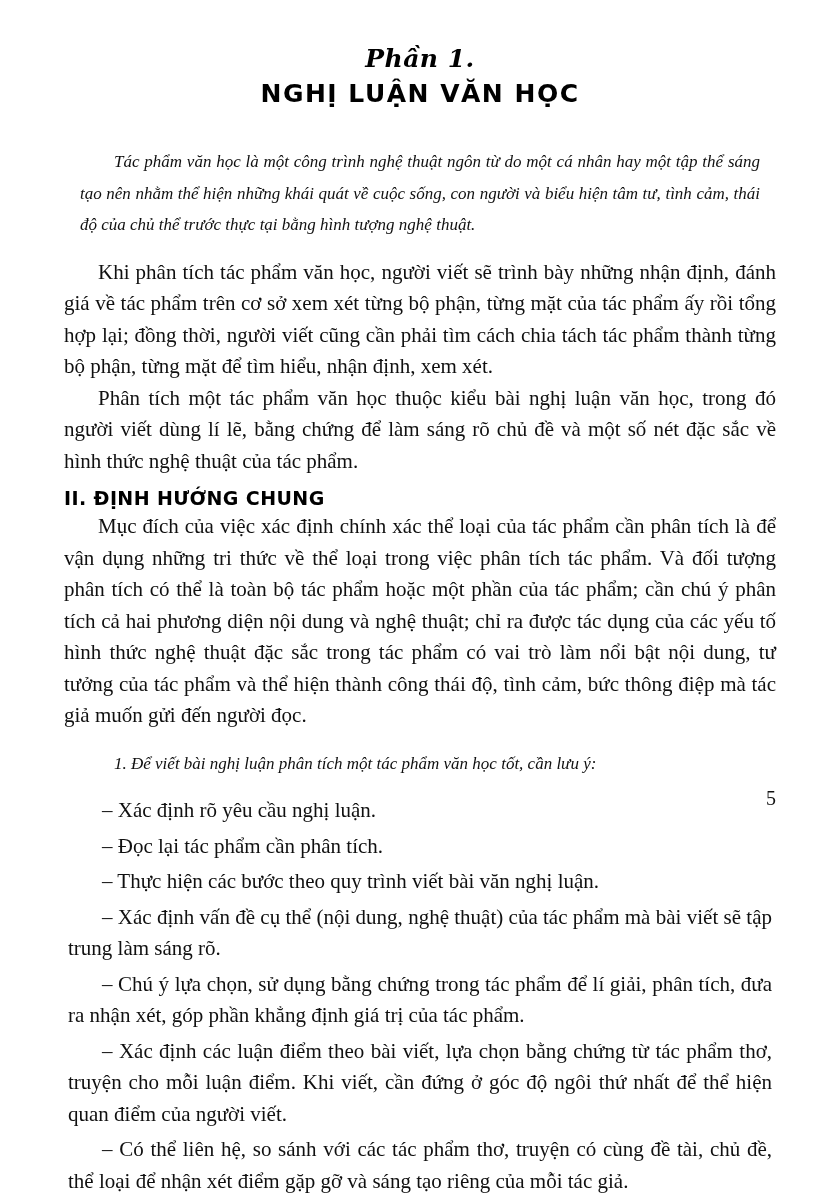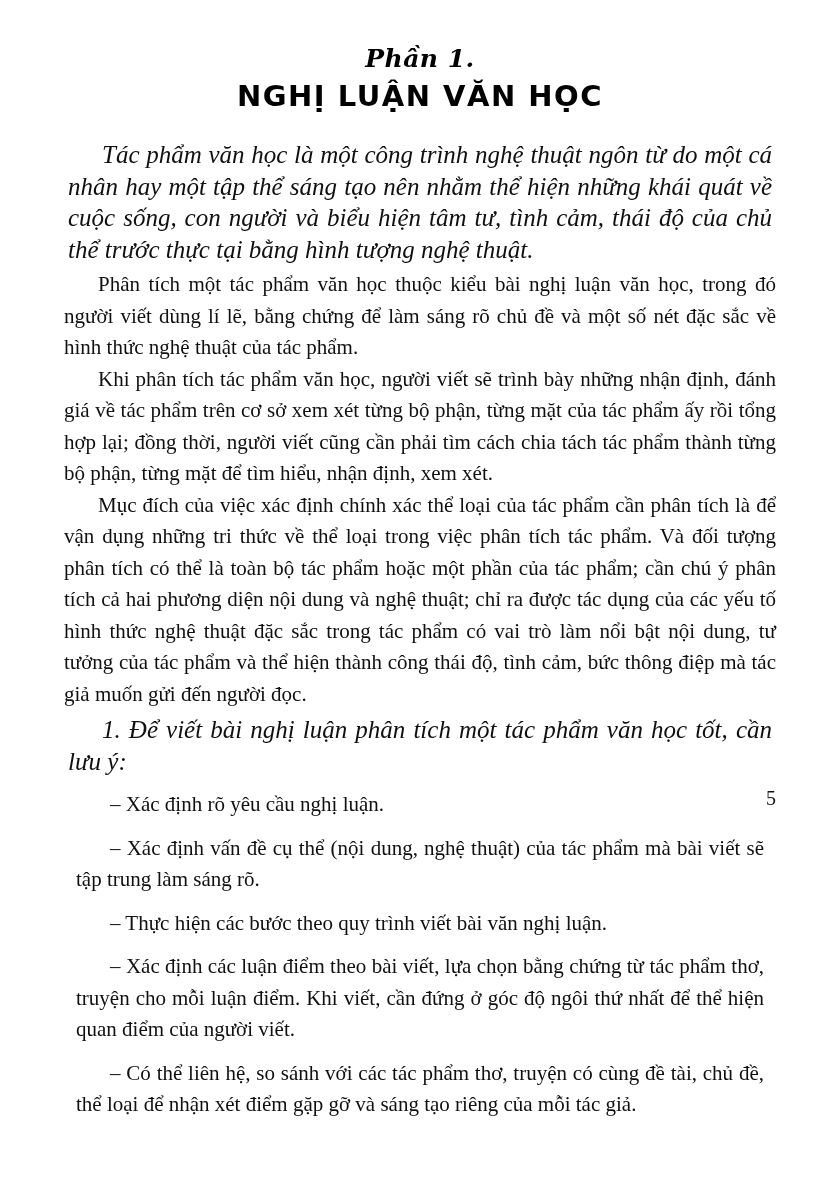--- a/index.html
+++ b/index.html
@@ -38,23 +38,23 @@
     font-weight: 700;
     font-size: 25px;
     letter-spacing: 0.5px;
     margin: 0 0 6px 0;
     color: #000;
   }
   .part-title {
     text-align: center;
     font-family: "DejaVu Sans", sans-serif;
     font-weight: 700;
-    font-size: 29px;
+    font-size: 25px;
     letter-spacing: 1.5px;
-    margin: 0 0 26px 0;
+    margin: 0 0 38px 0;
     color: #000;
   }
   .section-heading {
     font-family: "DejaVu Sans", sans-serif;
     font-weight: 700;
     font-size: 19px;
     letter-spacing: 0.4px;
     margin: 10px 0 2px 0;
     color: #000;
   }
@@ -63,30 +63,30 @@
   p.body {
     margin: 0;
     font-size: 21px;
     line-height: 31.5px;
     text-align: justify;
     text-justify: inter-word;
     text-indent: 34px;
     hyphens: none;
   }
   p.italichead {
-    margin: 4px;
-    font-size: 25px;
+    margin: 16px;
+    font-size: 17px;
     line-height: 31.5px;
     text-align: justify;
     text-indent: 34px;
     font-style: italic;
     font-family: Liberation Serif, serif;
   }
   p.bullet {
-    margin: 12px;
+    margin: 4px;
     font-size: 21px;
     line-height: 31.5px;
     text-align: justify;
     text-indent: 34px;
   }
 
   
   .page-number {
     position: absolute;
     right: 50px;
@@ -99,28 +99,31 @@
 </head>
 <body>
 
 <div class="page">
   <div class="content">
 
     <h1 class="part-label">Phần 1.</h1>
     <h2 class="part-title">NGHỊ LUẬN VĂN HỌC</h2>
 
     <p class="italichead">Tác phẩm văn học là một công trình nghệ thuật ngôn từ do một cá nhân hay một tập thể sáng tạo nên nhằm thể hiện những khái quát về cuộc sống, con người và biểu hiện tâm tư, tình cảm, thái độ của chủ thể trước thực tại bằng hình tượng nghệ thuật.</p>
+    <p class="body">Khi phân tích tác phẩm văn học, người viết sẽ trình bày những nhận định, đánh giá về tác phẩm trên cơ sở xem xét từng bộ phận, từng mặt của tác phẩm ấy rồi tổng hợp lại; đồng thời, người viết cũng cần phải tìm cách chia tách tác phẩm thành từng bộ phận, từng mặt để tìm hiểu, nhận định, xem xét.</p>
     <p class="body">Phân tích một tác phẩm văn học thuộc kiểu bài nghị luận văn học, trong đó người viết dùng lí lẽ, bằng chứng để làm sáng rõ chủ đề và một số nét đặc sắc về hình thức nghệ thuật của tác phẩm.</p>
-    <p class="body">Khi phân tích tác phẩm văn học, người viết sẽ trình bày những nhận định, đánh giá về tác phẩm trên cơ sở xem xét từng bộ phận, từng mặt của tác phẩm ấy rồi tổng hợp lại; đồng thời, người viết cũng cần phải tìm cách chia tách tác phẩm thành từng bộ phận, từng mặt để tìm hiểu, nhận định, xem xét.</p>
 
+    <h3 class="section-heading">II. ĐỊNH HƯỚNG CHUNG</h3>
     <p class="body">Mục đích của việc xác định chính xác thể loại của tác phẩm cần phân tích là để vận dụng những tri thức về thể loại trong việc phân tích tác phẩm. Và đối tượng phân tích có thể là toàn bộ tác phẩm hoặc một phần của tác phẩm; cần chú ý phân tích cả hai phương diện nội dung và nghệ thuật; chỉ ra được tác dụng của các yếu tố hình thức nghệ thuật đặc sắc trong tác phẩm có vai trò làm nổi bật nội dung, tư tưởng của tác phẩm và thể hiện thành công thái độ, tình cảm, bức thông điệp mà tác giả muốn gửi đến người đọc.</p>
     <p class="italichead">1. Để viết bài nghị luận phân tích một tác phẩm văn học tốt, cần lưu ý:</p>
 
     <p class="bullet">– Xác định rõ yêu cầu nghị luận.</p>
+    <p class="bullet">– Đọc lại tác phẩm cần phân tích.</p>
+    <p class="bullet">– Thực hiện các bước theo quy trình viết bài văn nghị luận.</p>
     <p class="bullet">– Xác định vấn đề cụ thể (nội dung, nghệ thuật) của tác phẩm mà bài viết sẽ tập trung làm sáng rõ.</p>
-    <p class="bullet">– Thực hiện các bước theo quy trình viết bài văn nghị luận.</p>
+    <p class="bullet">– Chú ý lựa chọn, sử dụng bằng chứng trong tác phẩm để lí giải, phân tích, đưa ra nhận xét, góp phần khẳng định giá trị của tác phẩm.</p>
     <p class="bullet">– Xác định các luận điểm theo bài viết, lựa chọn bằng chứng từ tác phẩm thơ, truyện cho mỗi luận điểm. Khi viết, cần đứng ở góc độ ngôi thứ nhất để thể hiện quan điểm của người viết.</p>
     <p class="bullet">– Có thể liên hệ, so sánh với các tác phẩm thơ, truyện có cùng đề tài, chủ đề, thể loại để nhận xét điểm gặp gỡ và sáng tạo riêng của mỗi tác giả.</p>
 
   </div>
 
   <div class="page-number">5</div>
 </div>
 
 </body></html>

